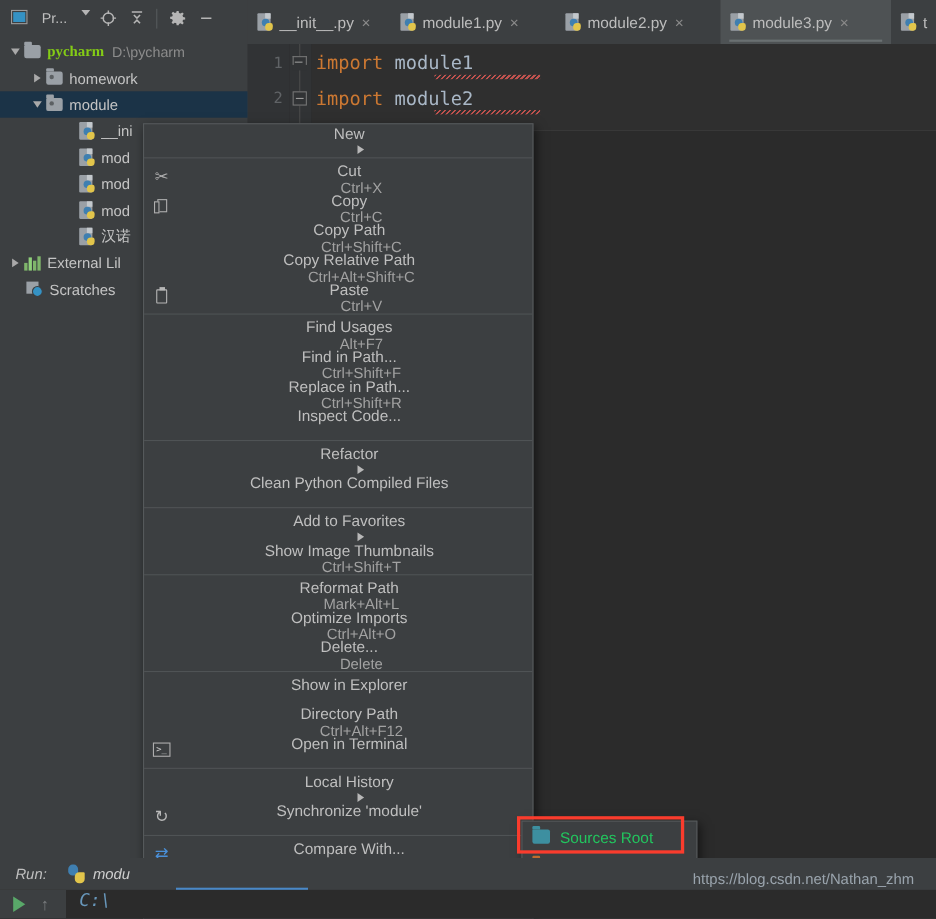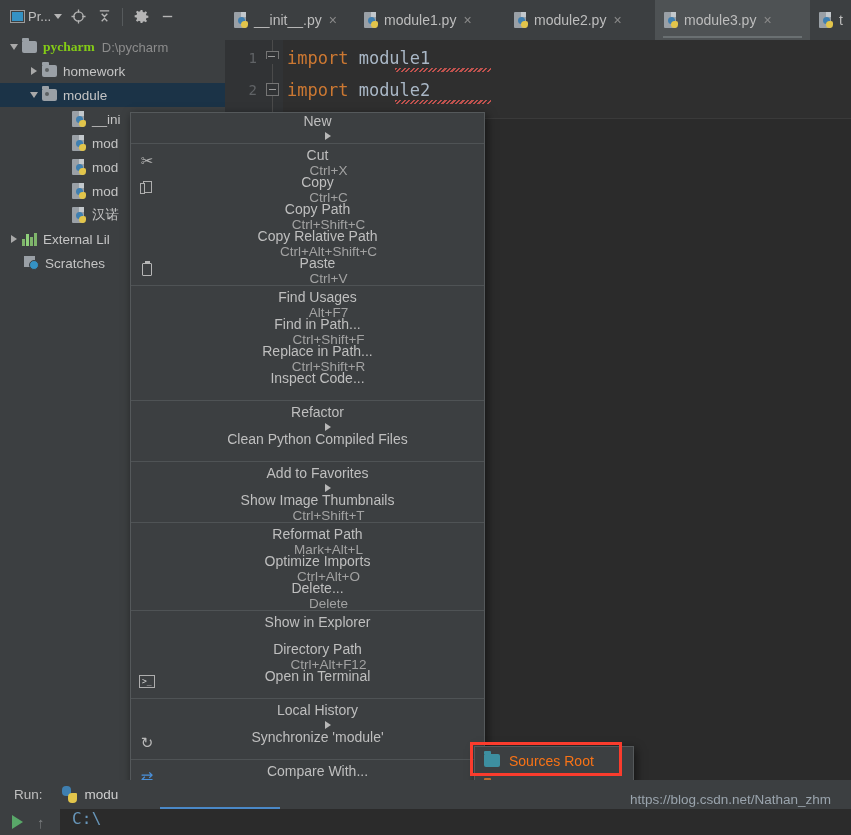--- a/index.html
+++ b/index.html
@@ -21,21 +21,21 @@
   .pyicon .sheet{position:absolute;left:0;top:0;width:12px;height:16px;background:#9aa0a6;border-radius:1px;}
   .pyicon .corner{position:absolute;left:7px;top:0;width:5px;height:5px;background:#c3c8cc;}
   .pyicon .pb{position:absolute;width:7px;height:7px;border-radius:50% 50% 2px 50%;}
   .pyicon .pb1{left:4px;top:5px;background:#3f7fb0;}
   .pyicon .pb2{left:7px;top:9px;background:#e2c54b;border-radius:50% 2px 50% 50%;}
 
   
   #leftpanel{position:absolute;left:0;top:0;width:225px;height:780px;background:#3c3f41;}
   #ptoolbar{position:absolute;left:0;top:0;width:225px;height:33px;display:flex;align-items:center;gap:6px;padding-left:10px;box-sizing:border-box;}
   .tbicon{width:20px;height:20px;display:flex;align-items:center;justify-content:center;color:#b5b5b5;}
-  .prjbtn{display:flex;align-items:center;gap:3px;}
+  .prjbtn{display:flex;align-items:flex-start;gap:13px;}
   .prjbtn .sq{width:15px;height:13px;border:1.5px solid #9b9b9b;box-sizing:border-box;padding:1px;}
   .prjbtn .sq i{display:block;width:100%;height:100%;background:#3592c4;}
   .prjbtn .plabel{font-size:13px;color:#bfbfbf;}
   .caret{width:0;height:0;border-left:4px solid transparent;border-right:4px solid transparent;border-top:5px solid #b5b5b5;}
   .sep-v{width:1px;height:18px;background:#565a5c;margin:0 2px;}
 
   #tree{position:absolute;left:0;top:35px;width:225px;}
   .trow{height:24px;display:flex;align-items:center;white-space:nowrap;font-size:13.5px;color:#c4c4c4;}
   .trow.sel{background:#1b3347;}
   .arrow{width:16px;flex:0 0 16px;display:flex;align-items:center;justify-content:center;}
@@ -91,27 +91,27 @@
   .gl-copy .b{position:absolute;left:1px;top:3px;width:5px;height:11px;border:1.4px solid #aeaeae;background:#3c3f41;box-sizing:border-box;}
   .gl-paste .clip{position:absolute;left:3px;top:2px;width:10px;height:13px;border:1.5px solid #b6b6b6;border-radius:1px;box-sizing:border-box;}
   .gl-paste .tab2{position:absolute;left:5.5px;top:0px;width:5px;height:3px;background:#b6b6b6;}
   .gl-term{width:16px;height:13px;border:1.3px solid #aeaeae;box-sizing:border-box;font-size:8px;color:#cfcfcf;line-height:11px;padding-left:2px;font-family:"DejaVu Sans Mono",monospace;}
   .gl-sync{font-size:15px;color:#b9b9b9;line-height:16px;text-align:center;}
   .gl-cmp{font-size:15px;color:#4a90d9;line-height:16px;text-align:center;}
 
   
   #submenu{position:absolute;left:474px;top:746px;width:160px;background:#3c3f41;
     border:1px solid #55595b;box-shadow:2px 3px 9px rgba(0,0,0,.55);box-sizing:border-box;}
-  .smi{height:27px;display:flex;align-items:center;padding-left:9px;font-size:14px;color:#f97316;white-space:nowrap;}
+  .smi{height:27px;display:flex;align-items:center;padding-left:9px;font-size:14px;color:#22c55e;white-space:nowrap;}
   .smi .sfold{width:16px;height:13px;position:relative;margin-right:9px;border-radius:1px 2px 2px 2px;}
   .smi .sfold:before{content:"";position:absolute;left:0;top:-3px;width:7px;height:3px;border-radius:1px 1px 0 0;background:inherit;}
   #redbox{position:absolute;left:470px;top:742px;width:152px;height:34px;border:3px solid #fa3c2d;box-sizing:border-box;pointer-events:none;}
 
   
-  #runbar{position:absolute;left:0;bottom:0;width:688px;height:55px;background:#3c3f41;}
+  #runbar{position:absolute;left:0;bottom:0;width:688px;height:55px;background:#3c3f41;font-style:italic;}
   #runtabrow{position:absolute;left:0;top:0;width:851px;height:29px;background:#3c3f41;display:flex;align-items:center;}
   #runlabel{margin-left:14px;font-size:13.5px;color:#bfbfbf;}
   #runtab{margin-left:18px;display:flex;align-items:center;gap:7px;position:relative;height:29px;}
   #runtab .rtname{font-size:13.5px;color:#cfcfcf;}
   #runtabline{position:absolute;left:160px;top:27px;width:120px;height:2px;background:#4a88c7;}
   .pylogo{width:17px;height:17px;position:relative;flex:0 0 auto;}
   .pylogo .u{position:absolute;left:1px;top:0;width:9px;height:10px;background:#3f7fb0;border-radius:4px 4px 1px 4px;}
   .pylogo .l{position:absolute;left:7px;top:7px;width:9px;height:10px;background:#e2c54b;border-radius:4px 1px 4px 4px;}
   #console{position:absolute;left:0;top:29px;width:851px;height:26px;background:#2b2b2b;}
   #runside{position:absolute;left:0;top:29px;width:60px;height:26px;background:#3c3f41;display:flex;align-items:center;gap:14px;padding-left:12px;box-sizing:border-box;}

